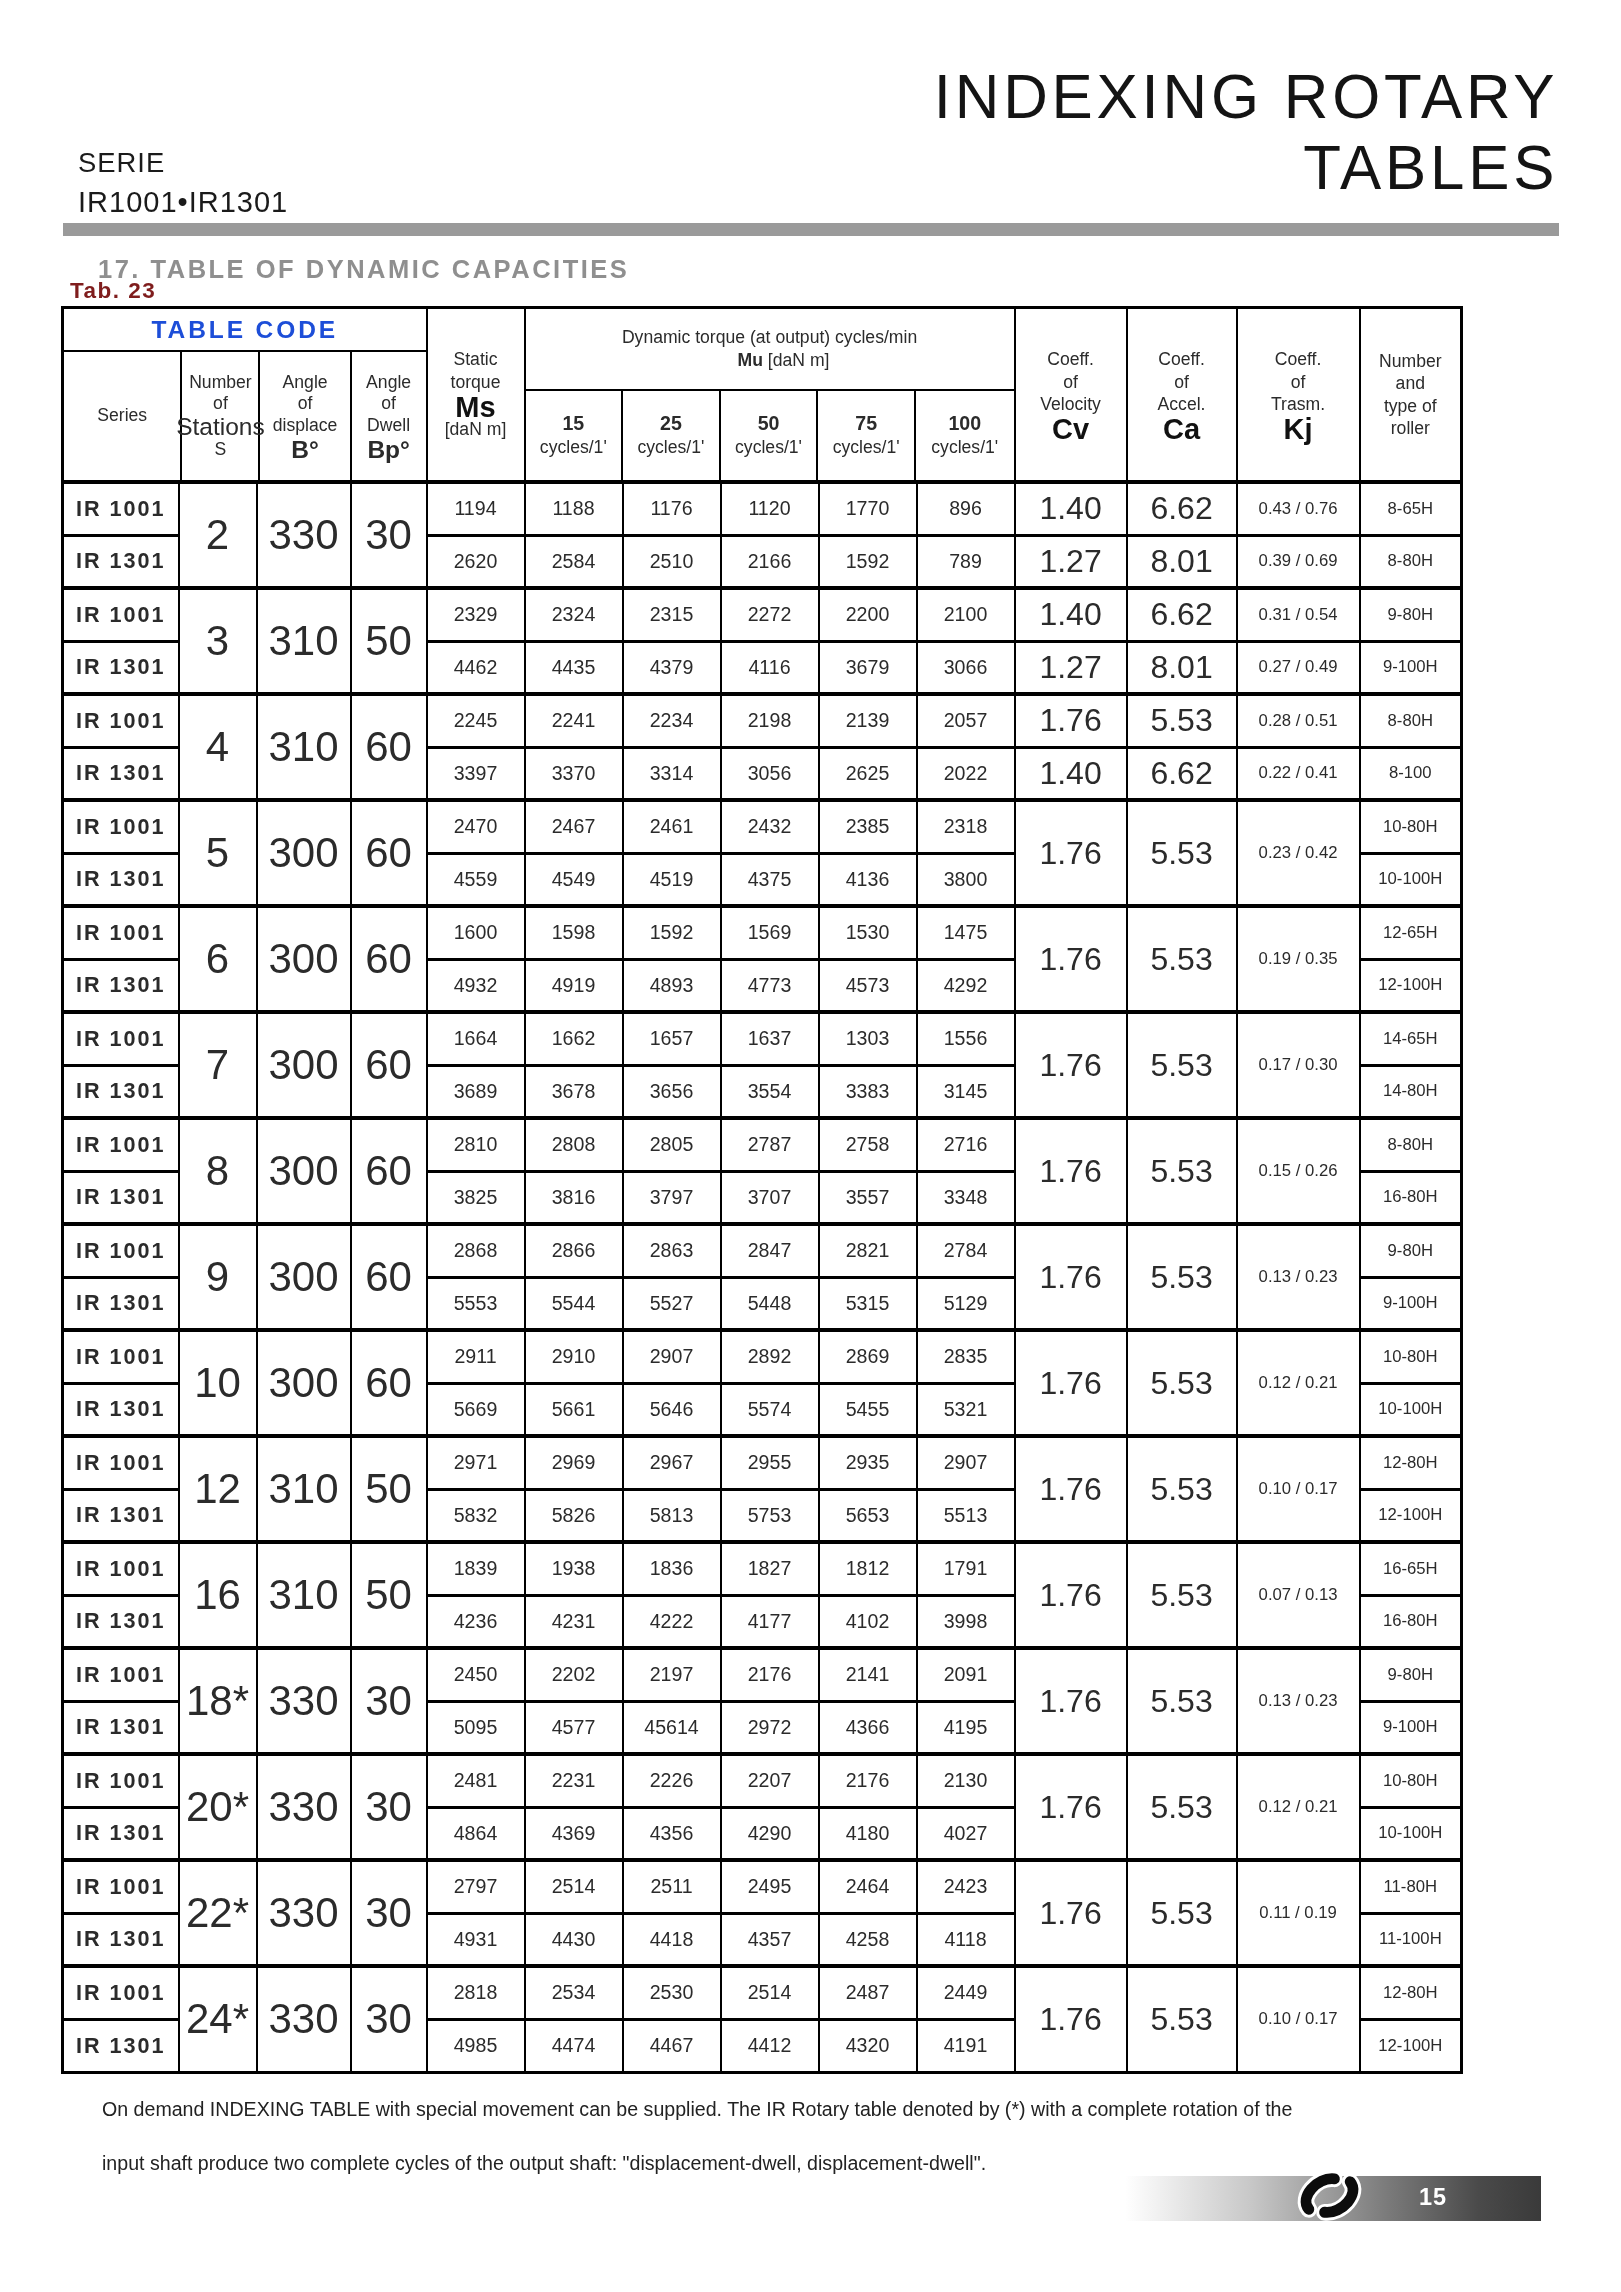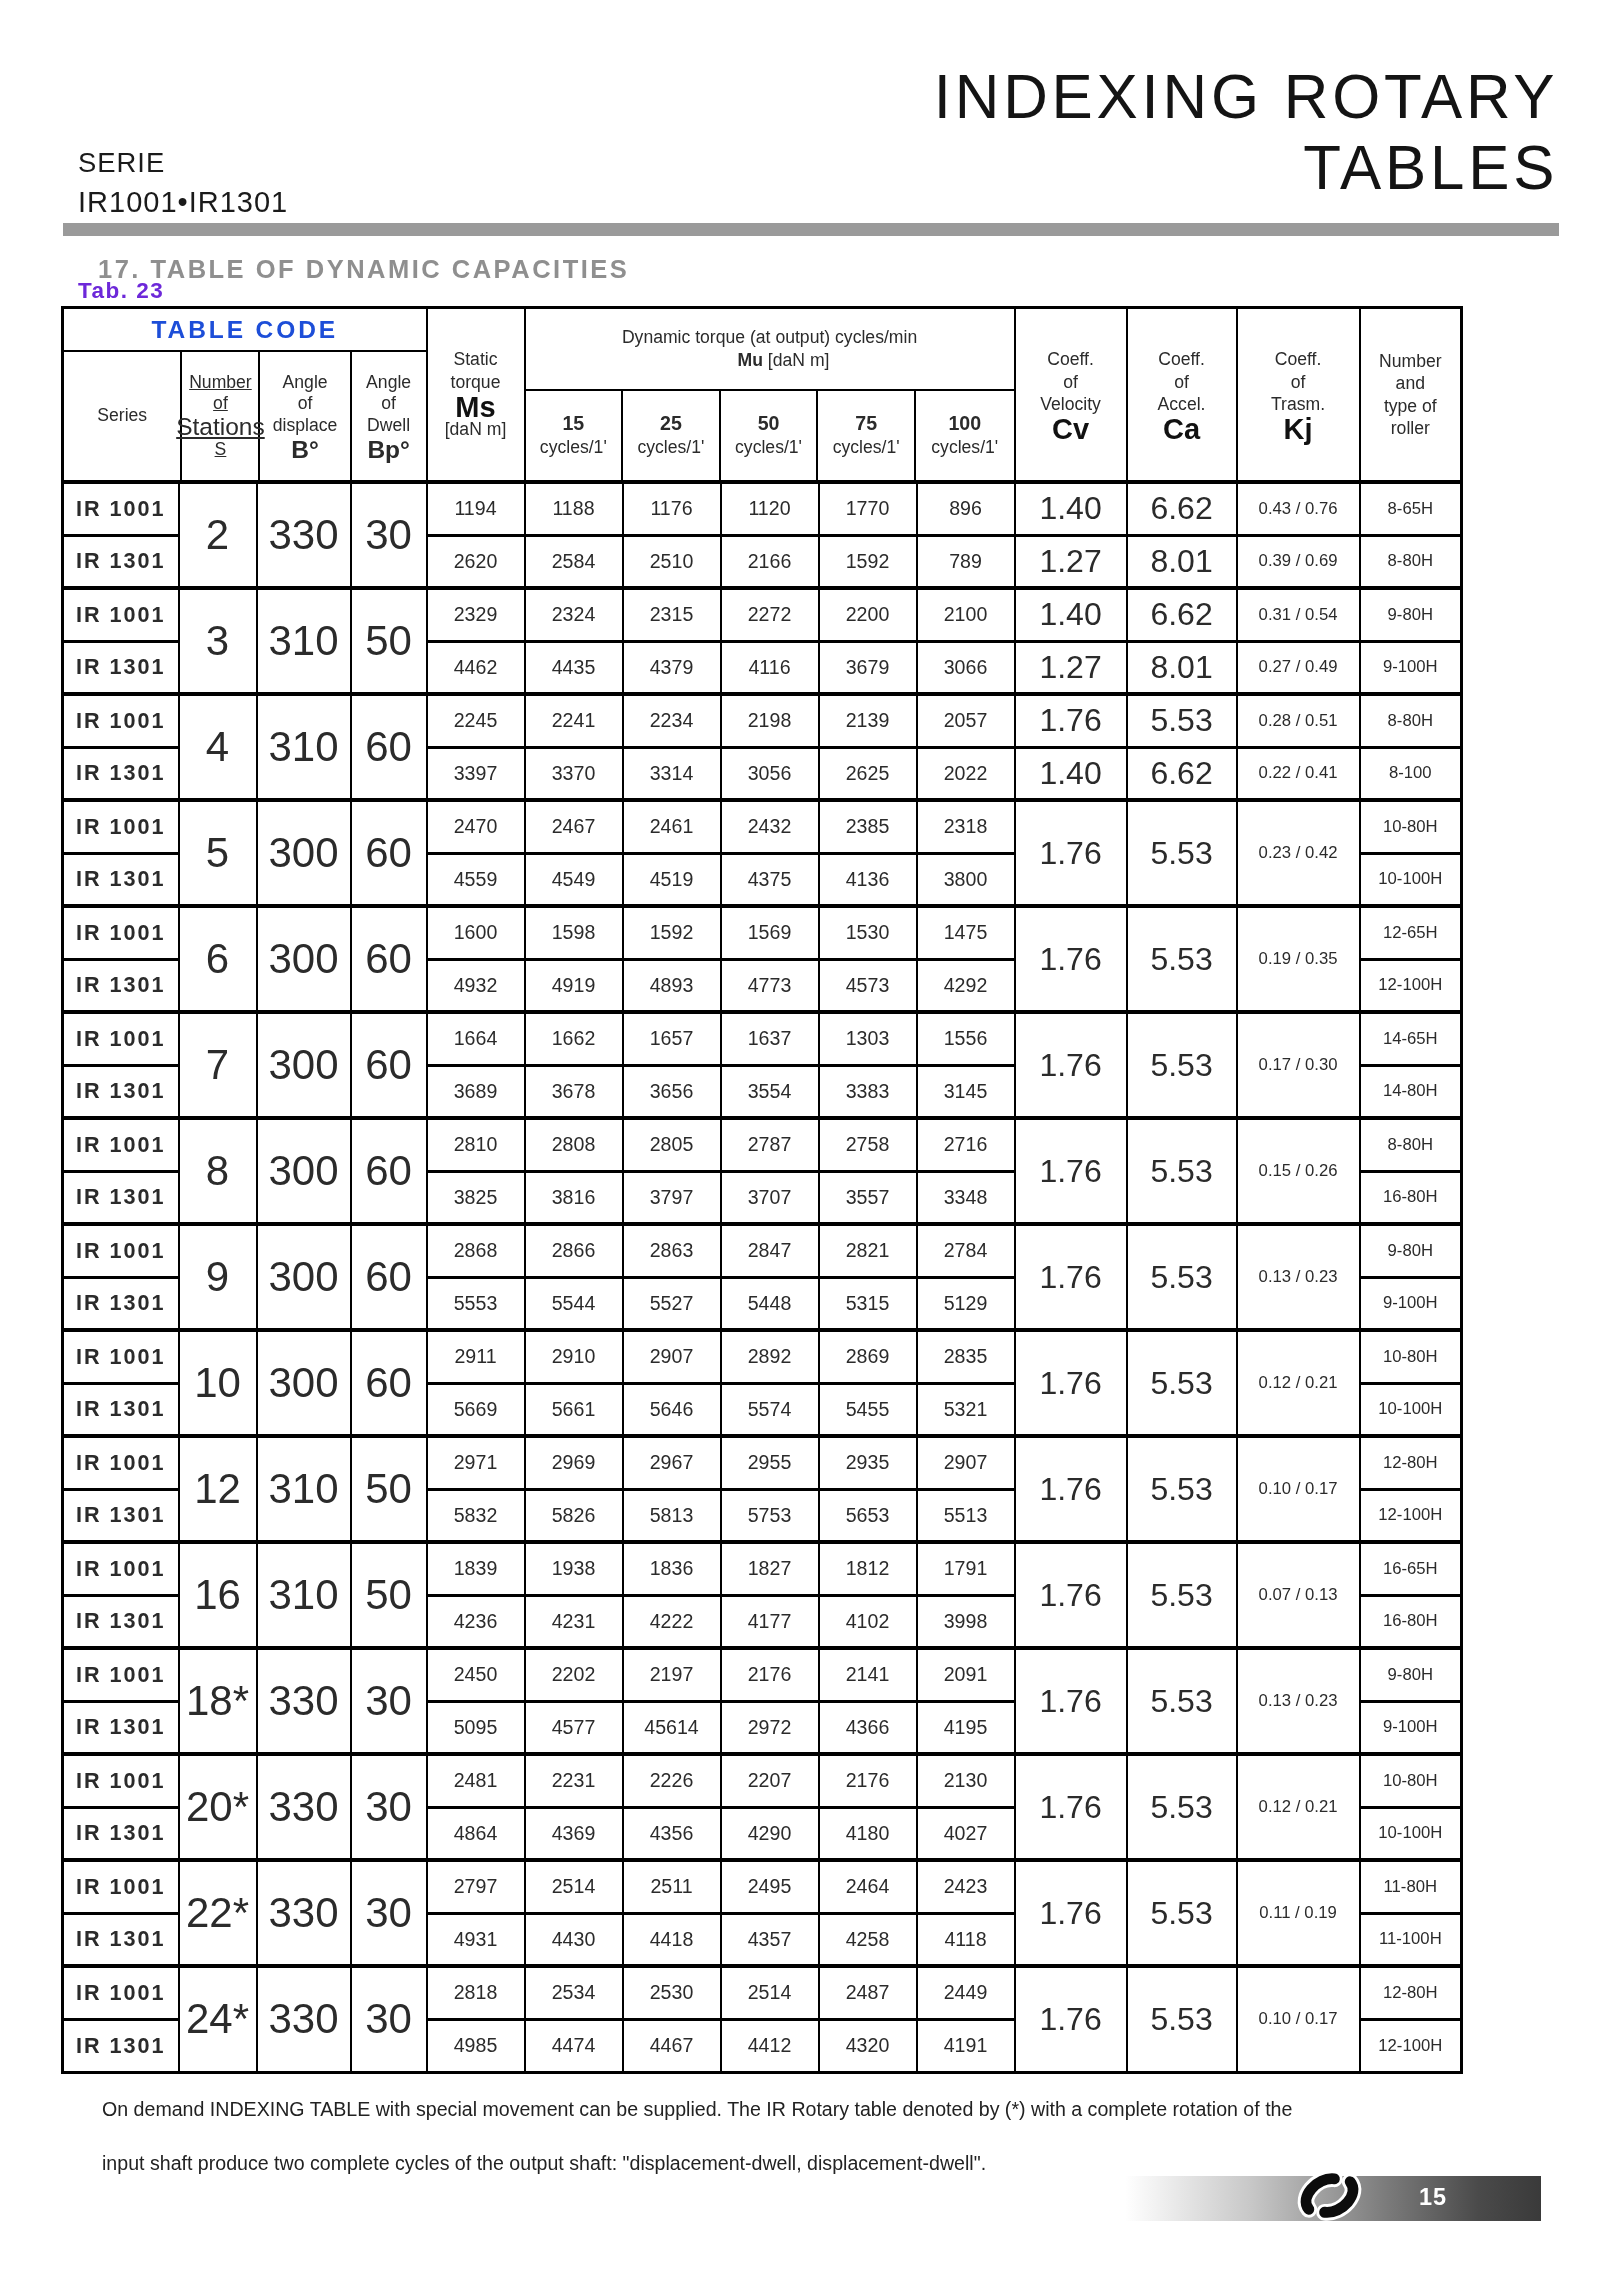--- a/index.html
+++ b/index.html
@@ -12,21 +12,21 @@
   .main-title {
     position:absolute; top:61px; right:63px; text-align:right;
     font-size:63px; line-height:71px; font-weight:200; letter-spacing:3.9px;
     color:#141414; transform:scaleX(.98); transform-origin:right;
   }
   .serie-block { position:absolute; left:78px; top:147px; font-weight:300; }
   .serie-label { font-size:27.4px; letter-spacing:1px; }
   .serie-value { font-size:29px; letter-spacing:1px; margin-top:6.9px; }
   .divider-bar { position:absolute; left:63px; top:223px; width:1496px; height:12.7px; background:#9a9a9a; }
   .section-title { position:absolute; left:98px; top:243px; font-size:25.5px; font-weight:bold; color:#8f8f8f; letter-spacing:2.5px;margin-top:12px; }
-  .tab-label { position:absolute; left:78px; top:278px; font-size:22.5px; font-weight:bold; color:#6d28d9; letter-spacing:1.5px; }
+  .tab-label { position:absolute; left:70px; top:278px; font-size:22.5px; font-weight:bold; color:#7f1d1d; letter-spacing:1.5px; }
 
   table.cap {
     position:absolute; left:61px; top:306px; width:1400px;
     border-collapse:collapse; table-layout:fixed;
     border:3.9px solid #000;
   }
   .cap th, .cap td { border:2px solid #000; }
   .cap thead th { padding:0; vertical-align:top; border-bottom:3.9px solid #000; height:174px; color:#2b2b2b; font-weight:normal; }
   .cap tbody td {
     height:53px; text-align:center; vertical-align:middle;
@@ -40,21 +40,21 @@
     display:flex; align-items:center; justify-content:center;
     font-size:24.5px; font-weight:bold; letter-spacing:2.9px; color:#1d4ed8;
   }
   .hd-sub { display:flex; height:128px; }
   .hd-sub > div {
     border-right:2px solid #000; display:flex; flex-direction:column;
     align-items:center; justify-content:center; text-align:center;
     font-size:17.6px; line-height:21.6px;
   }
   .hd-sub > div:last-child { border-right:0; }
-  .w-series { width:122px; } .w-st { width:78px;text-decoration:underline; } .w-b { width:94px; } .w-bp { width:76px; }
+  .w-series { width:122px; } .w-st { width:78px; } .w-b { width:94px; } .w-bp { width:76px; }
   .hd-dynbanner {
     height:82px; border-bottom:2.9px solid #000;
     display:flex; flex-direction:column; align-items:center; justify-content:center;
     font-size:17.6px; line-height:23.5px;
   }
   .hd-cycles { display:flex; height:89px; }
   .hd-cycles > div {
     width:98px; border-right:2px solid #000;
     display:flex; flex-direction:column; align-items:center; justify-content:center;
     font-size:17.6px; line-height:23.5px;

